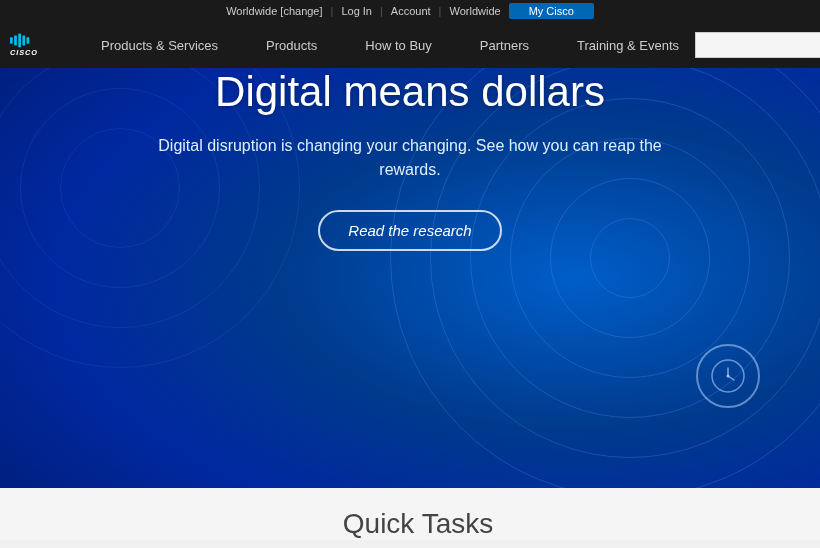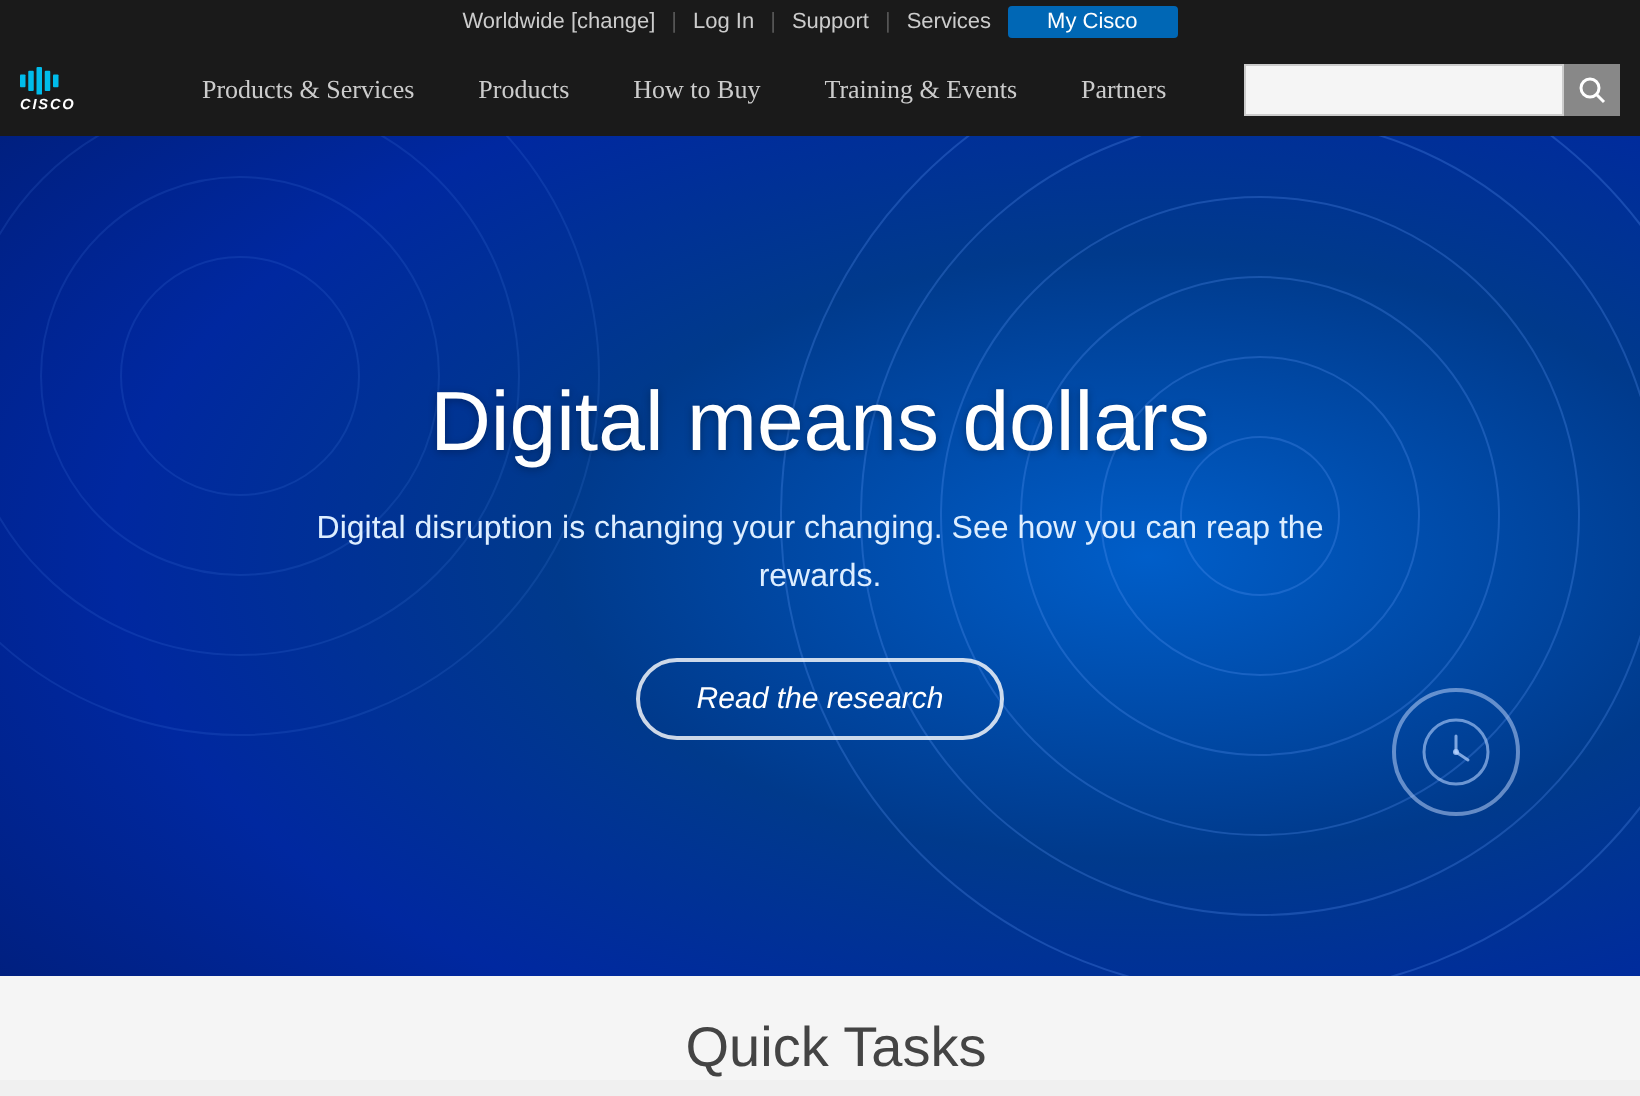--- a/index.html
+++ b/index.html
@@ -45,22 +45,21 @@
       font-style: italic;
     }
     .cisco-logo {
       width: 55px;
       height: 28px;
     }
     .nav-items {
       display: flex;
       align-items: flex-end;
       flex: 1;
-      gap: 0;
-      font-family: Liberation Serif, serif;
+      gap: 16px;
     }
     .nav-item {
       color: #ccc;
       font-size: 13px;
       padding: 0 16px;
       cursor: pointer;
       height: 46px;
       display: flex;
       align-items: center;
       white-space: nowrap;
@@ -93,21 +92,21 @@
     }
 
     
     .hero {
       width: 820px;
       height: 420px;
       position: relative;
       overflow: hidden;
       background: #0369a1;
       display: flex;
-      align-items: center;
+      align-items: flex-start;
       justify-content: center;
     }
     .hero-bg {
       position: absolute;
       inset: 0;
       background: 
         radial-gradient(ellipse 90% 90% at 70% 50%, #005ec9 0%, #003a8c 40%, #0028a0 70%, #001e7a 100%);
     }
     
     .hero-circles {
@@ -193,23 +192,23 @@
     }
   </style>
 </head>
 <body>
 
 <div class="top-bar">
   <a href="#">Worldwide [change]</a>
   <span class="separator">|</span>
   <a href="#">Log In</a>
   <span class="separator">|</span>
-  <a href="#">Support</a>
+  <a href="#">Account</a>
   <span class="separator">|</span>
-  <a href="#">Services</a>
+  <a href="#">Worldwide</a>
   <a href="#" class="my-cisco">My Cisco</a>
 </div>
 
 <div class="nav">
   <div class="nav-logo">
     <svg class="cisco-logo" viewBox="0 0 120 50" xmlns="http://www.w3.org/2000/svg">
 
       <g fill="#00bceb">
         <rect x="0" y="8" width="6" height="14" rx="1"></rect>
         <rect x="9" y="4" width="6" height="22" rx="1"></rect>
@@ -218,22 +217,22 @@
         <rect x="36" y="8" width="6" height="14" rx="1"></rect>
       </g>
 
       <text x="0" y="46" font-family="Arial" font-size="16" font-weight="bold" fill="white" letter-spacing="2">CISCO</text>
     </svg>
   </div>
   <div class="nav-items">
     <div class="nav-item">Products &amp; Services</div>
     <div class="nav-item">Products</div>
     <div class="nav-item">How to Buy</div>
+    <div class="nav-item">Partners</div>
     <div class="nav-item">Training &amp; Events</div>
-    <div class="nav-item">Partners</div>
   </div>
   <div class="nav-search">
     <input type="text" placeholder="" style="">
     <button>
       <svg width="14" height="14" viewBox="0 0 14 14" fill="white">
         <circle cx="6" cy="6" r="4.5" stroke="white" stroke-width="1.5" fill="none"></circle>
         <line x1="9.5" y1="9.5" x2="13" y2="13" stroke="white" stroke-width="1.5"></line>
       </svg>
     </button>
   </div>

